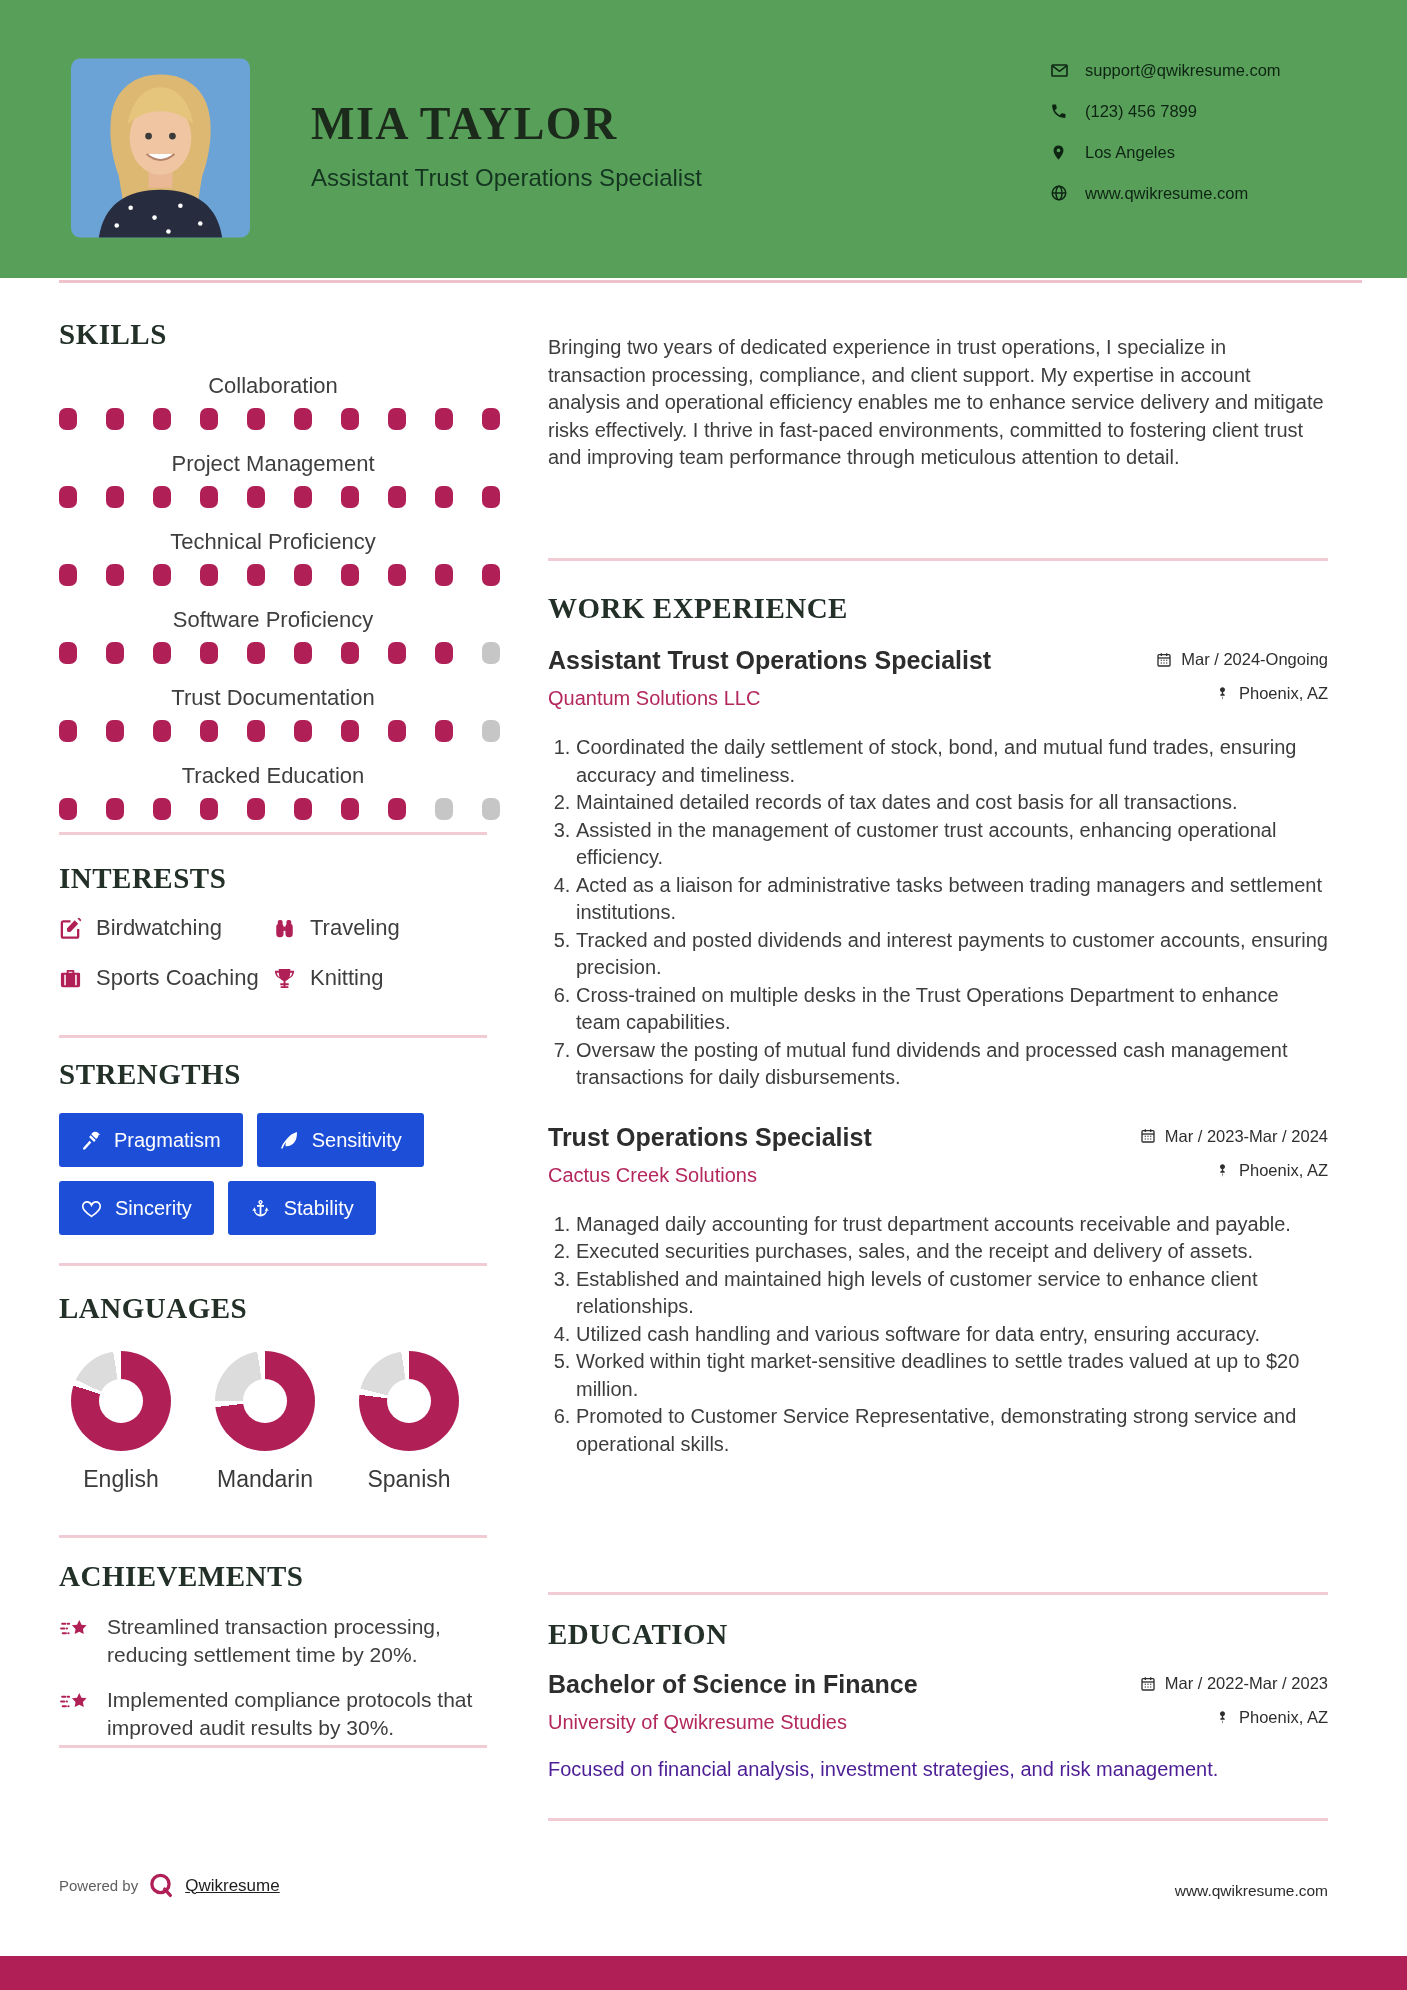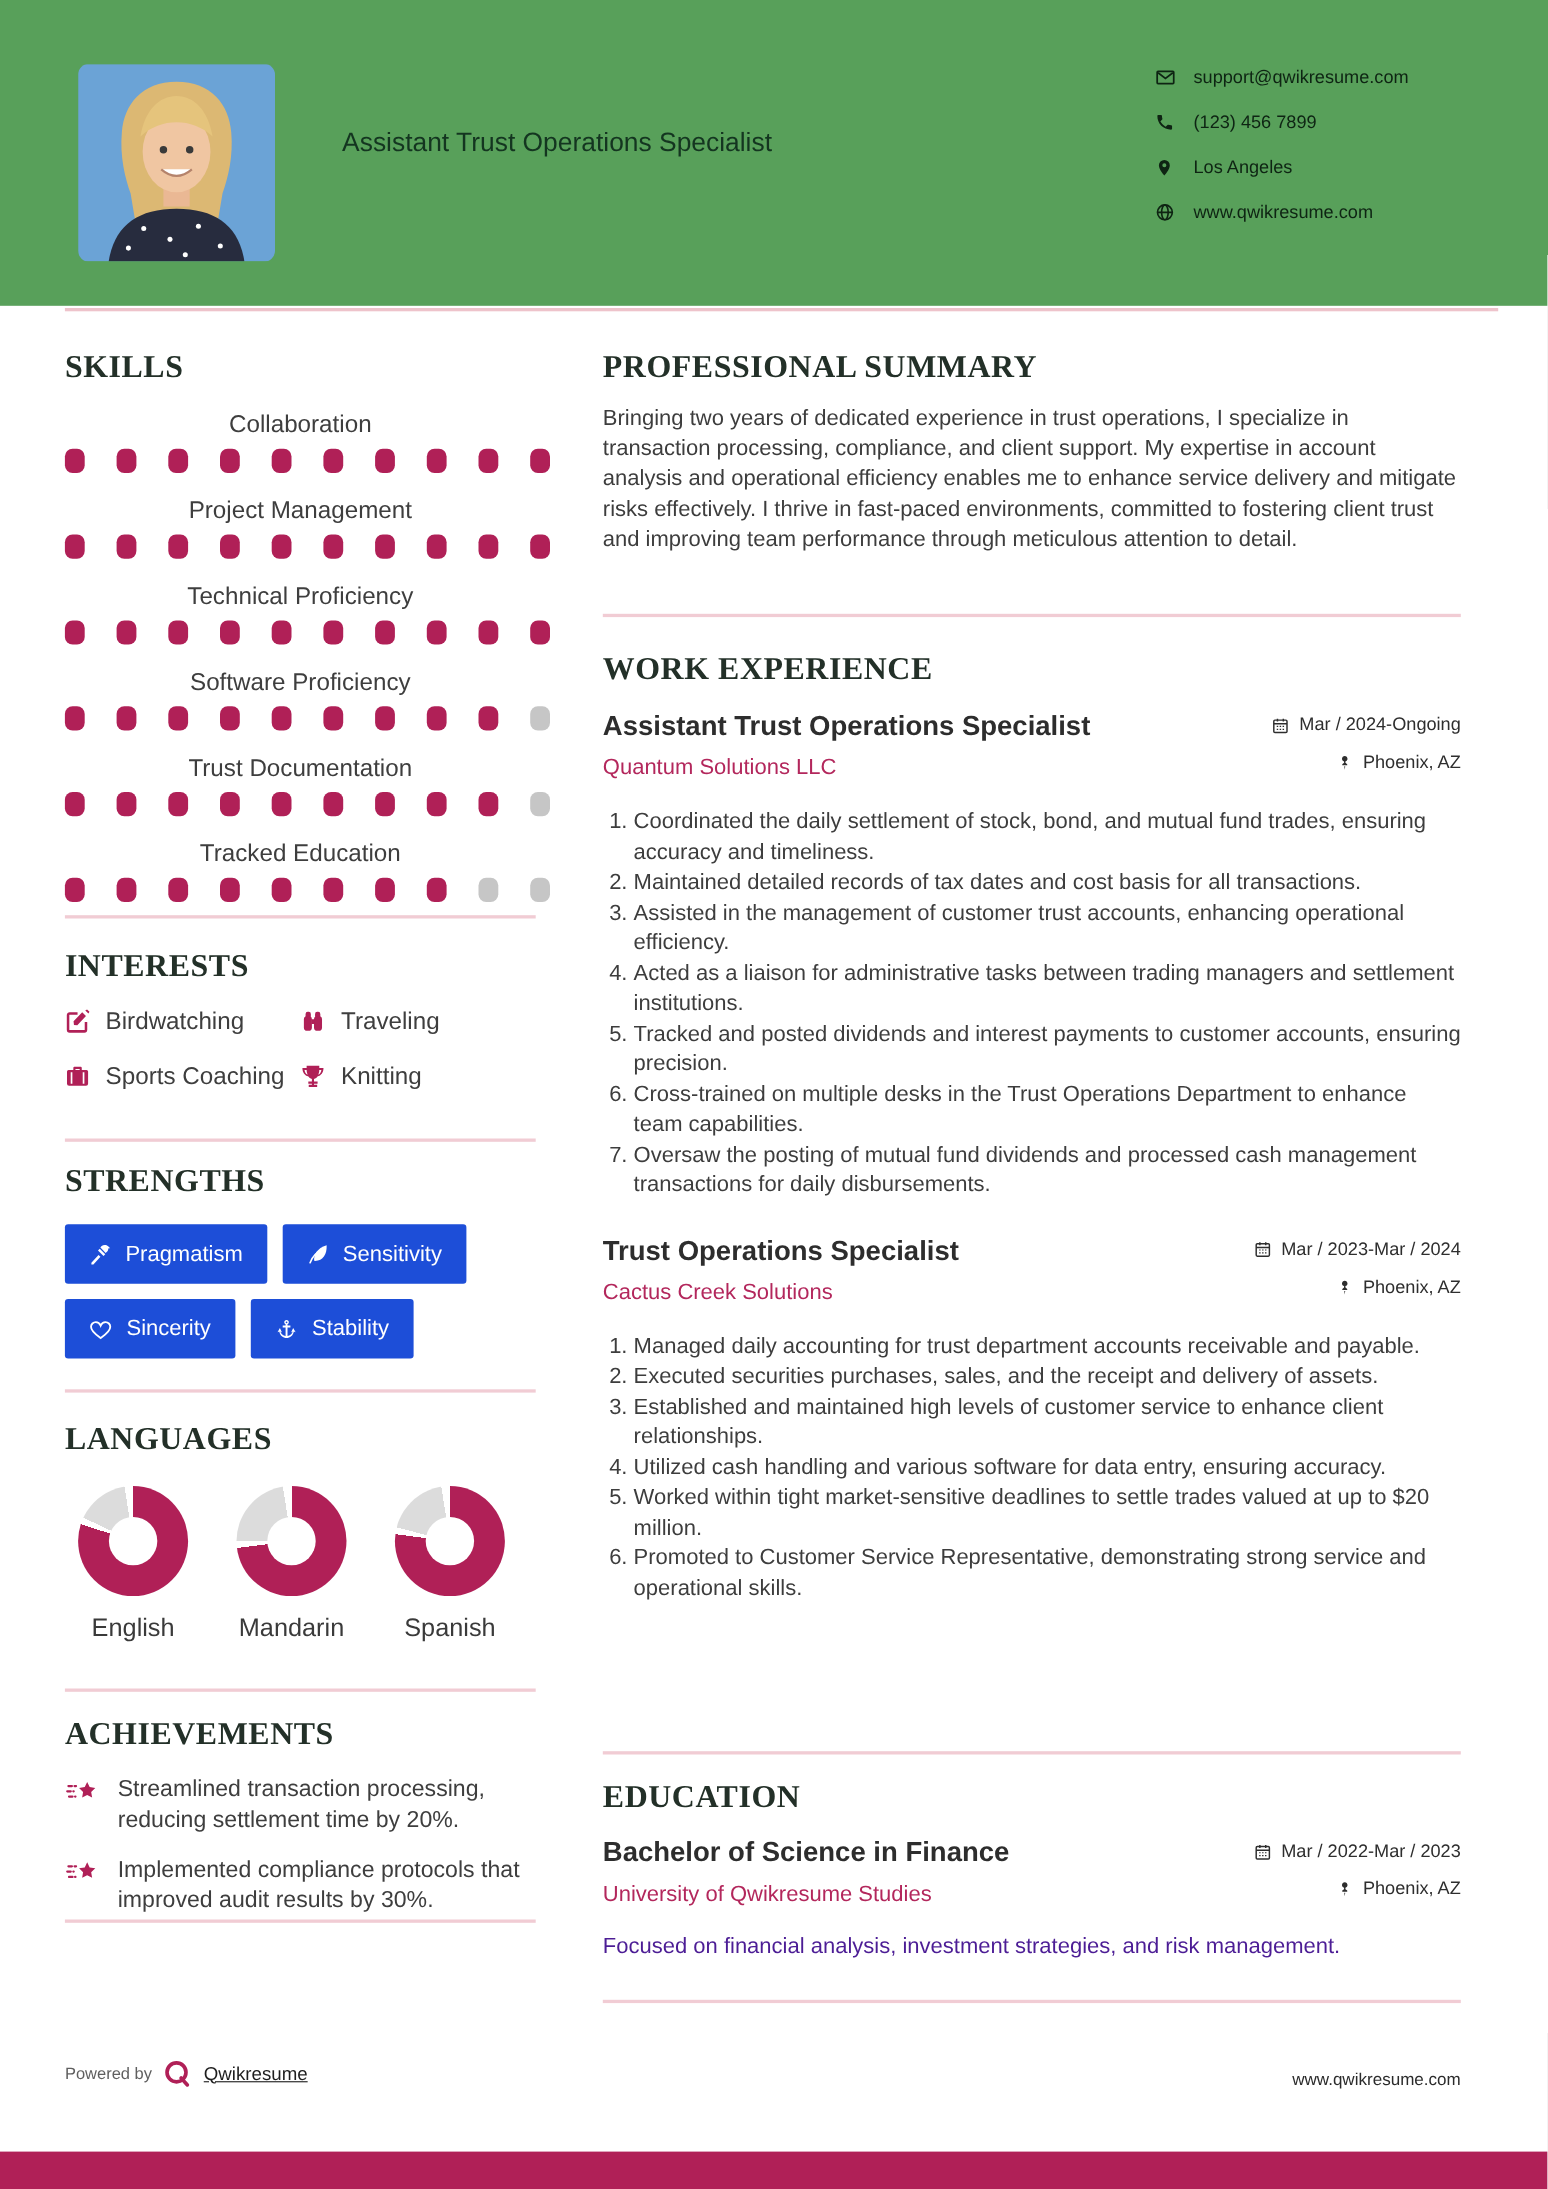--- a/index.html
+++ b/index.html
@@ -95,20 +95,21 @@
             <circle cx="60" cy="150" r="2.3"></circle>
             <circle cx="84" cy="160" r="2.3"></circle>
             <circle cx="110" cy="148" r="2.3"></circle>
             <circle cx="130" cy="166" r="2.3"></circle>
             <circle cx="46" cy="168" r="2.3"></circle>
             <circle cx="98" cy="174" r="2.3"></circle>
           </g>
       </svg>
     </div>
     <div class="idblock">
+      <div class="name">MIA TAYLOR</div>
       <div class="role">Assistant Trust Operations Specialist</div>
     </div>
     <ul class="contact">
 
         <li>
           <span class="cicon">
             <svg viewBox="0 0 24 24" width="19" height="19">
               <rect x="2.5" y="5" width="19" height="14" rx="1" fill="none" stroke="currentColor" stroke-width="2"></rect>
               <path d="M3.5 6.5 12 13l8.5-6.5" fill="none" stroke="currentColor" stroke-width="2"></path>
             </svg>
@@ -383,21 +384,20 @@
               <path fill="currentColor" d="M19 4.5l2.1 4.4 4.8.7-3.5 3.4.8 4.8-4.2-2.2-4.3 2.2.8-4.8-3.4-3.4 4.8-.7z"></path>
               <path d="M3 8h6.5M2 12.5h5.5M3.5 17h5.5" stroke="currentColor" stroke-width="1.9" fill="none" stroke-linecap="round" stroke-dasharray="3 2.2"></path>
             </svg></span>
           <span class="atext">Implemented compliance protocols that improved audit results by 30%.</span>
         </div>
       </div>
   </div>
   <div class="sep sep-l" style="top:1745px"></div>
 
   <div class="sec col-r" style="top:318px">
-    <h2 class="sec-h">PROFESSIONAL SUMMARY</h2>
     <p class="summary-text">Bringing two years of dedicated experience in trust operations, I specialize in transaction processing, compliance, and client support. My expertise in account analysis and operational efficiency enables me to enhance service delivery and mitigate risks effectively. I thrive in fast-paced environments, committed to fostering client trust and improving team performance through meticulous attention to detail.</p>
   </div>
   <div class="sep sep-r" style="top:558px"></div>
 
   <div class="sec col-r" style="top:592px">
     <h2 class="sec-h">WORK EXPERIENCE</h2>
     <div class="jobs">
 
       <div class="job">
         <div class="job-head">

